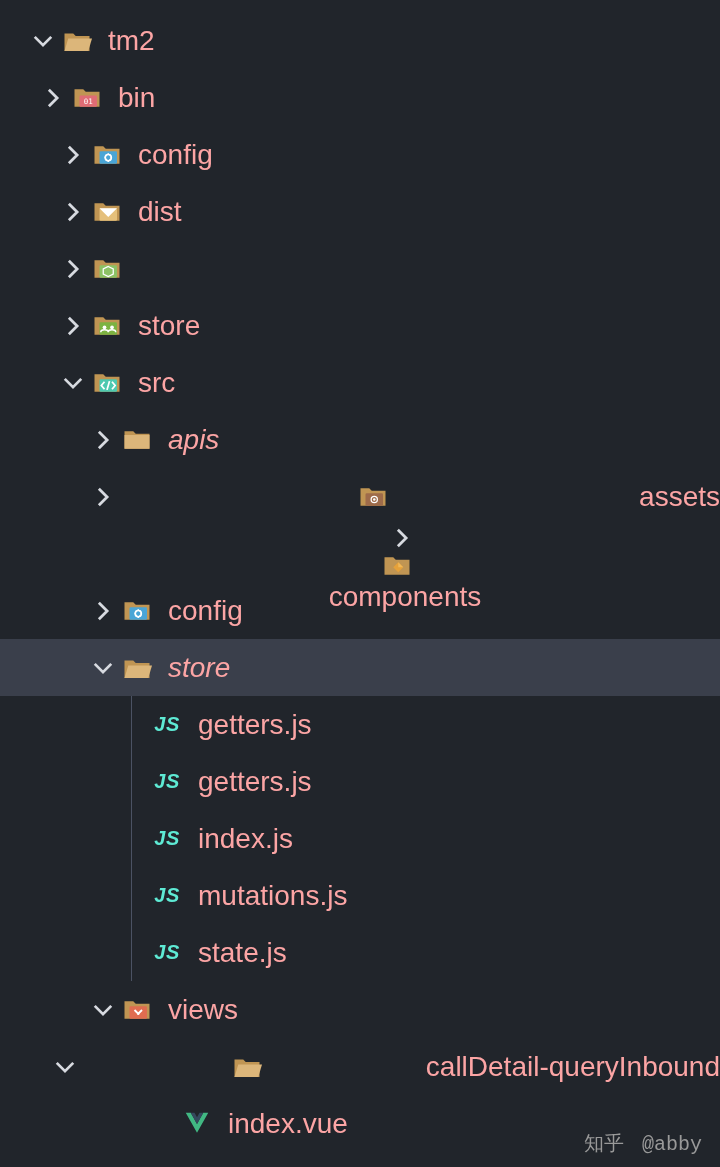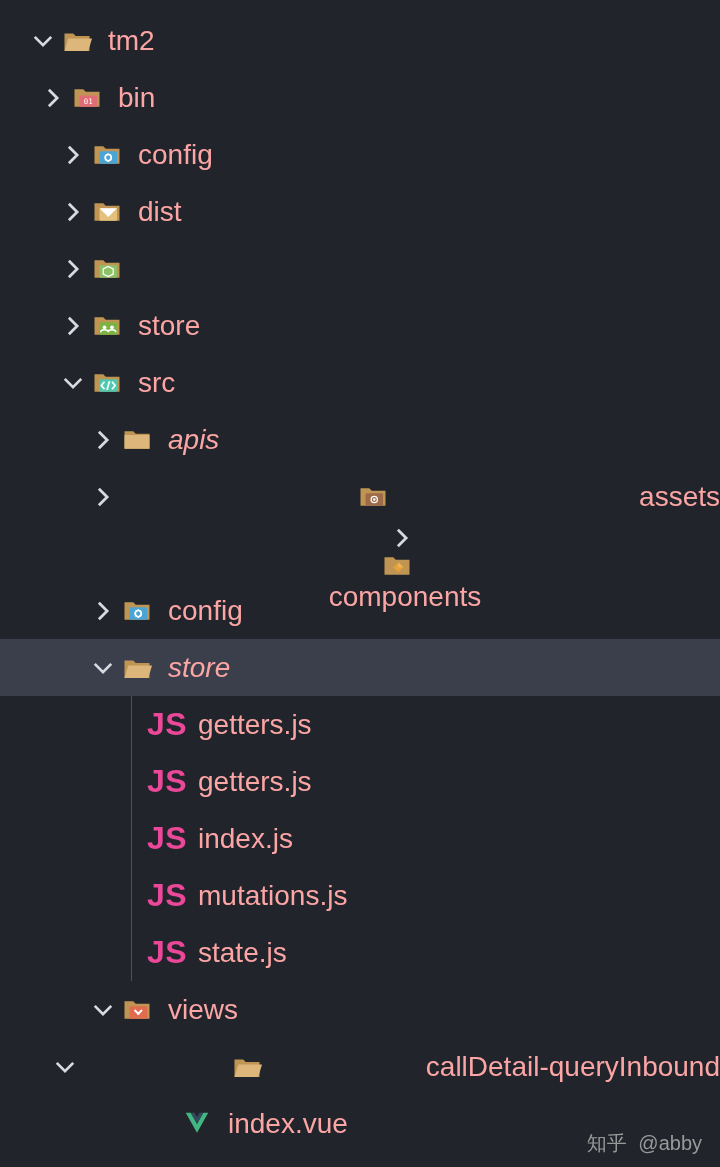--- a/index.html
+++ b/index.html
@@ -70,30 +70,32 @@
       height: 30px;
     }
     .label {
       color: #fca5a5;
     }
     .label.dimmed {
       color: #fca5a5;
     }
     .js-badge {
       font-weight: bold;
-      color: #ec4899;
-      font-size: 32px;
+      color: #5eead4;
+      font-size: 20px;
       letter-spacing: 0.5px;
+      font-style: italic;
     }
     .watermark {
       position: absolute;
       bottom: 10px;
       right: 18px;
       font-size: 20px;
       color: #999;
+      font-family: Liberation Mono, monospace;
     }
     .zhihu-logo {
       display: inline-flex;
       align-items: center;
       margin-right: 6px;
     }
   </style>
 </head>
 <body>
 

